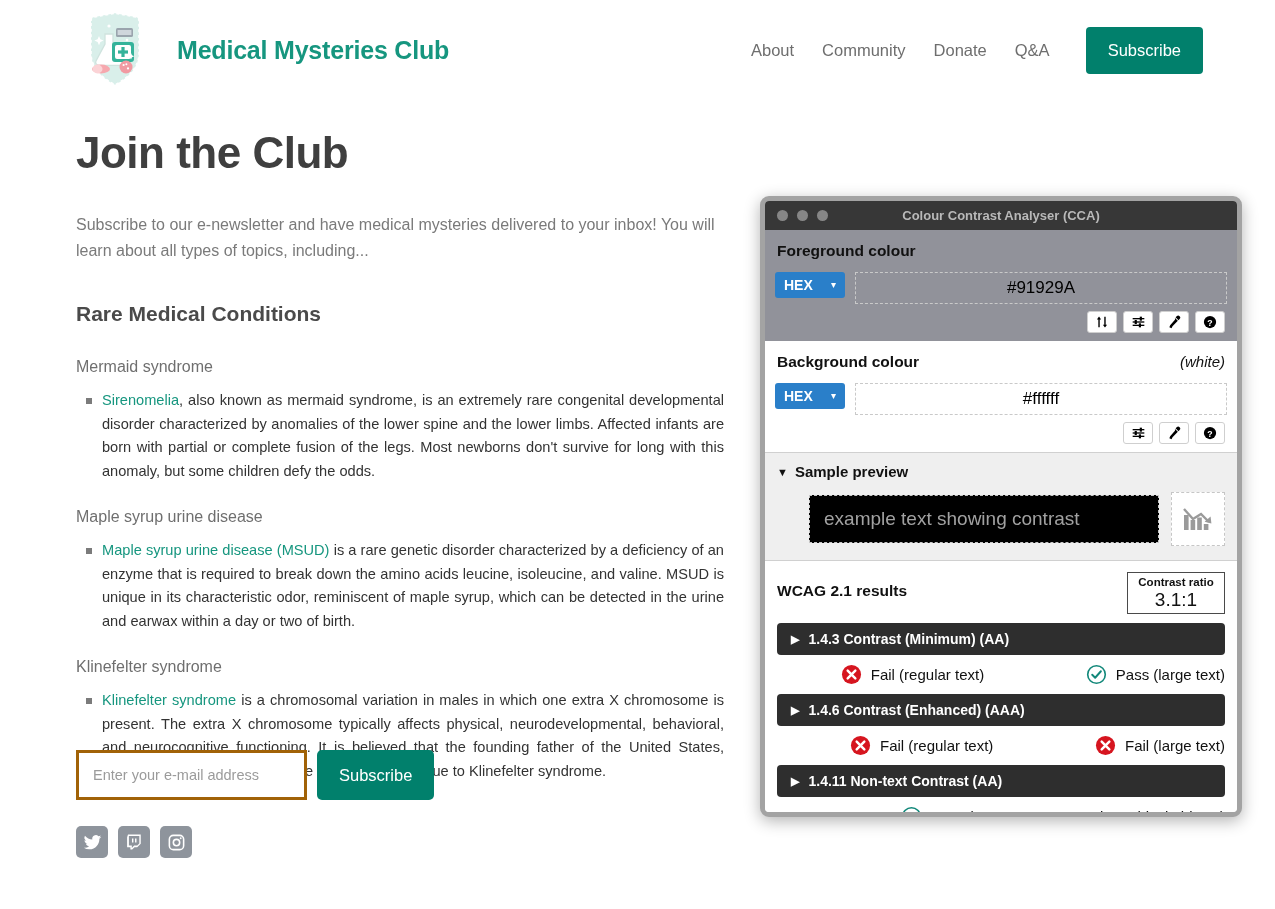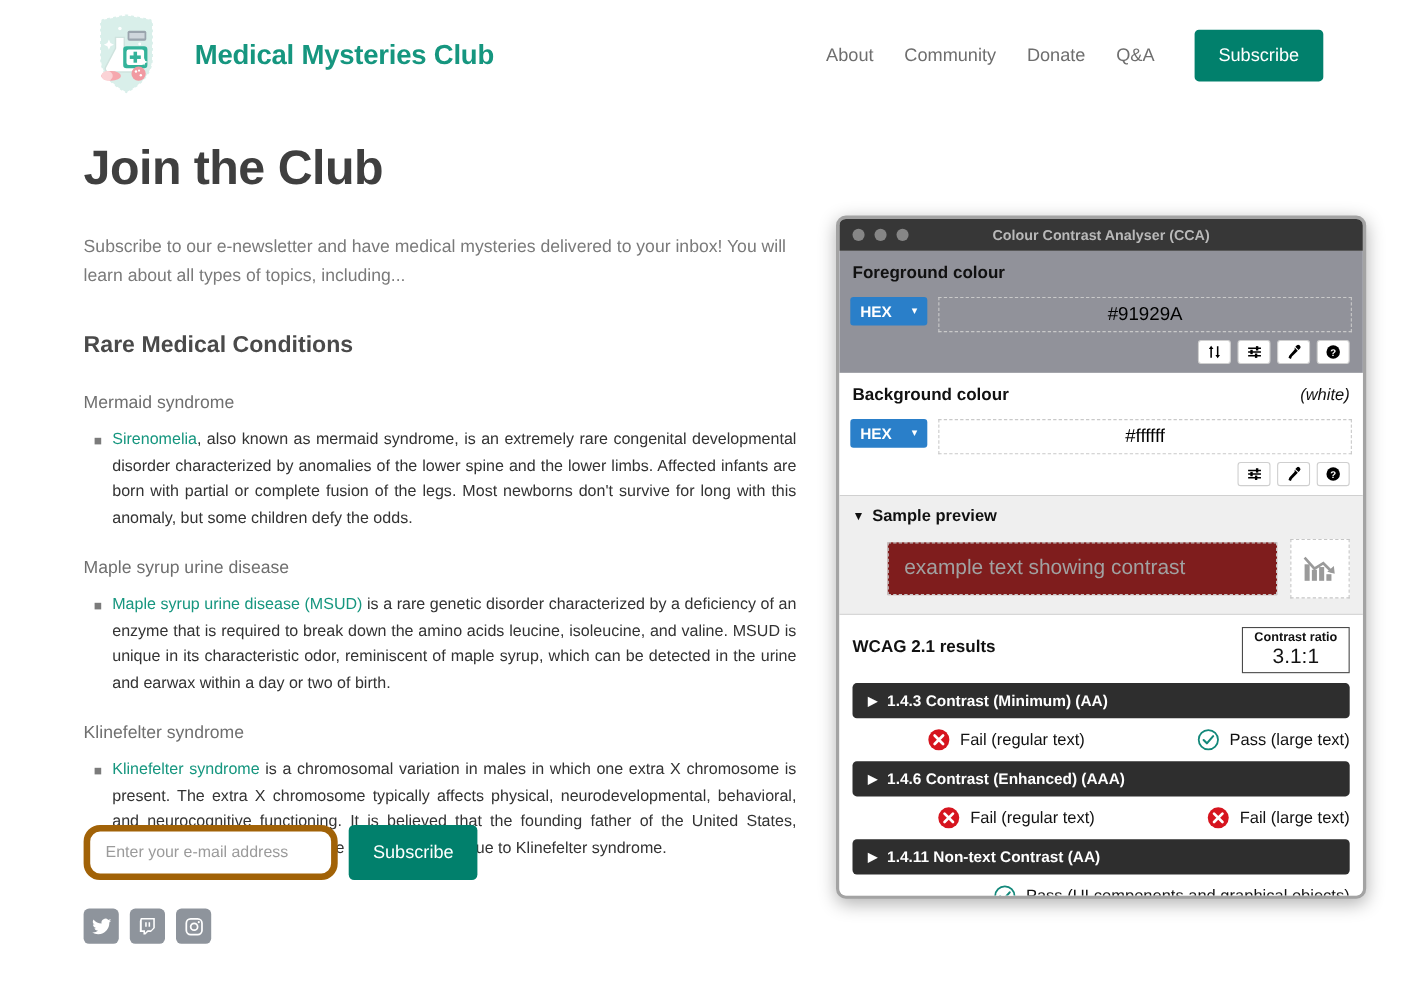--- a/index.html
+++ b/index.html
@@ -77,21 +77,21 @@
   }
   .cond-link { color: #16967f; text-decoration: none; }
 
   
   .subscribe-form {
     position: absolute; left: 76px; top: 750px;
     display: flex; align-items: center; gap: 10px;
   }
   .email-input {
     width: 231px; height: 50px;
-    border: 6px solid #a16207; border-radius: 15px;
+    border: 3px solid #a16207; border-radius: 0;
     padding: 0 14px; font-size: 14.5px; font-family: inherit;
     color: #333; background: #fff; outline: none;
   }
   .email-input::placeholder { color: #9b9b9b; }
   .form-subscribe {
     background: #01806c; color: #fff; border: none;
     font-size: 16.5px; font-family: inherit;
     height: 50px; padding: 0 22px; border-radius: 5px; cursor: pointer;
   }
   .socials {
@@ -104,21 +104,21 @@
     justify-content: center; cursor: pointer; border: none; padding: 0;
   }
 
   
   .cca-window {
     position: absolute; left: 760px; top: 196px;
     width: 482px; height: 621px;
     border-radius: 9px; overflow: hidden;
     box-shadow: 0 4px 16px rgba(0,0,0,.30);
     background: #f2f2f2;
-    border: 3px solid #a3a3a3;
+    border: 5px solid #a3a3a3;
     font-size: 13px;
   }
   .cca-titlebar {
     height: 29px; background: #373737; position: relative;
     display: flex; align-items: center;
   }
   .cca-dots { display: flex; gap: 9px; padding-left: 12px; }
   .cca-dot { width: 11px; height: 11px; border-radius: 50%; background: #868686; }
   .cca-title {
     position: absolute; left: 0; right: 0; text-align: center;
@@ -178,21 +178,21 @@
   .preview-head {
     display: flex; align-items: center; gap: 7px;
     font-size: 15px; font-weight: bold; color: #111; cursor: pointer;
   }
   .tri-down { font-size: 11px; }
   .preview-body {
     display: flex; align-items: center; gap: 12px;
     margin-top: 12px; padding-left: 32px;
   }
   .preview-text {
-    flex: 1; border: 1px dashed #c6c6c6; background: #7f1d1d;
+    flex: 1; border: 1px dashed #c6c6c6; background: #000000;
     height: 48px; display: flex; align-items: center; padding: 0 14px;
     font-size: 19px; color: #a1a1a1;
   }
   .preview-chart {
     width: 54px; height: 54px; border: 1px dashed #c6c6c6; background: #fff;
     display: flex; align-items: center; justify-content: center;
   }
 
   .wcag-panel { background: #fff; padding: 11px 12px 10px 12px; }
   .wcag-head {

